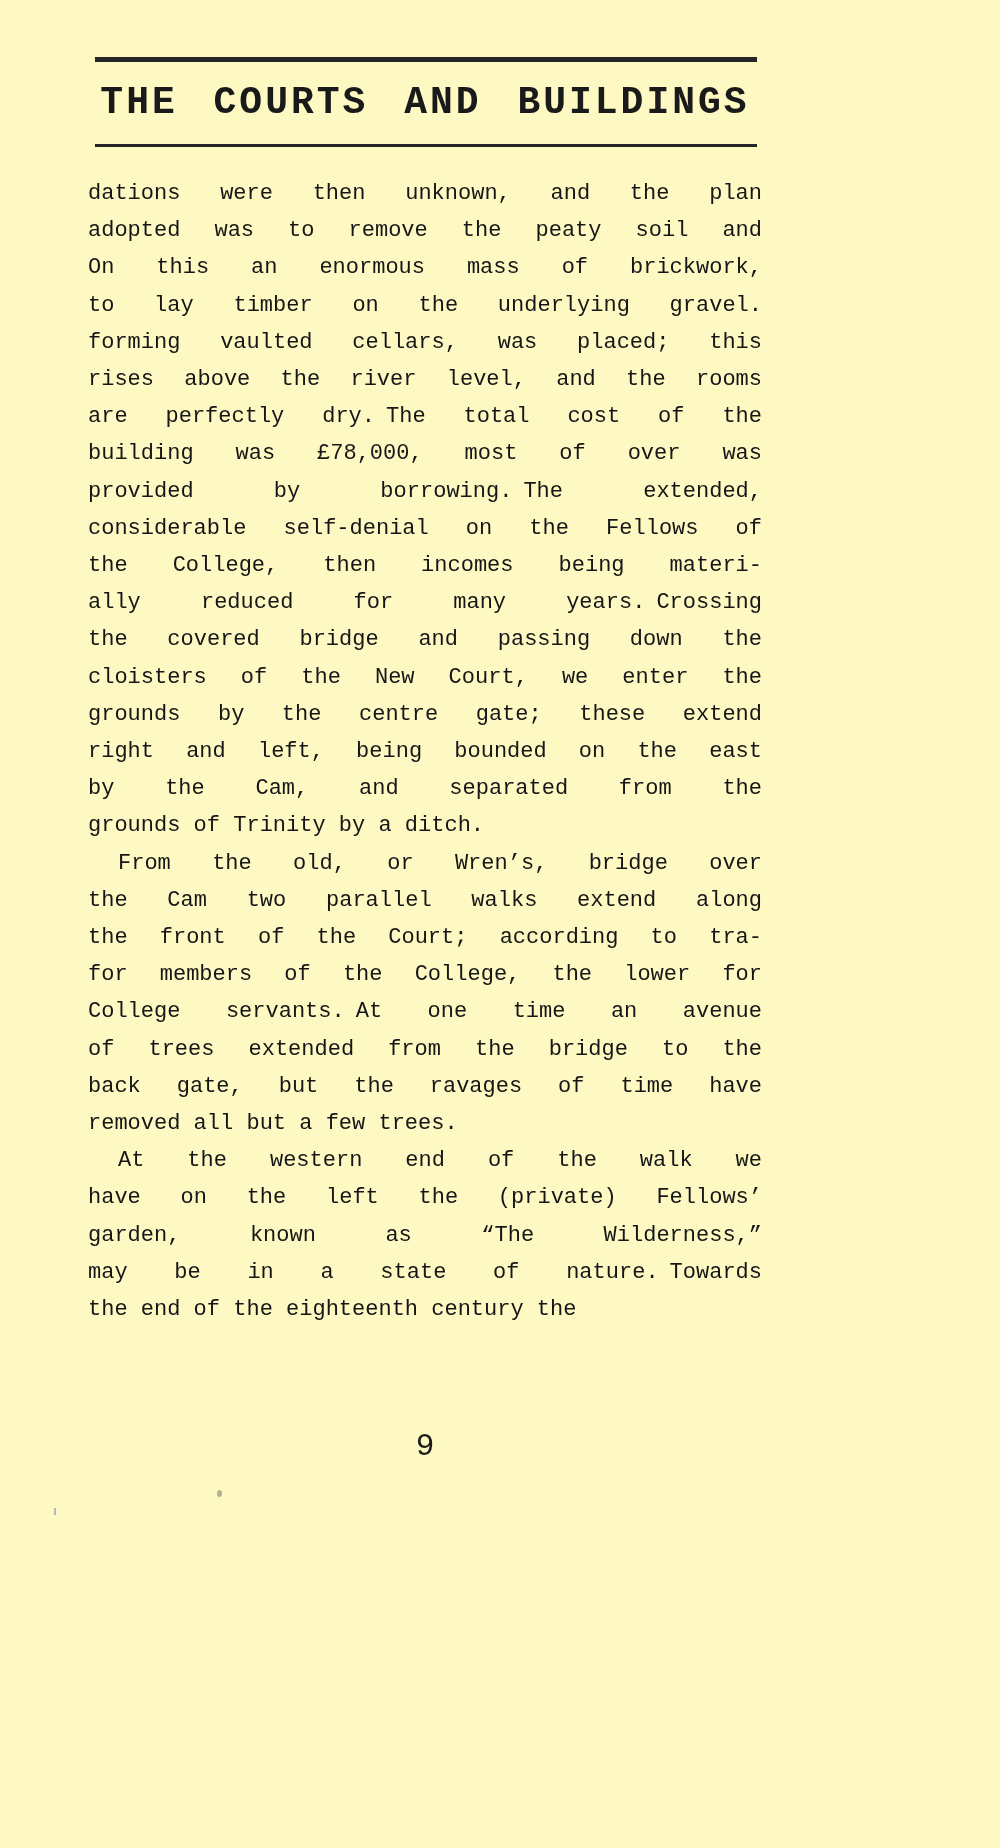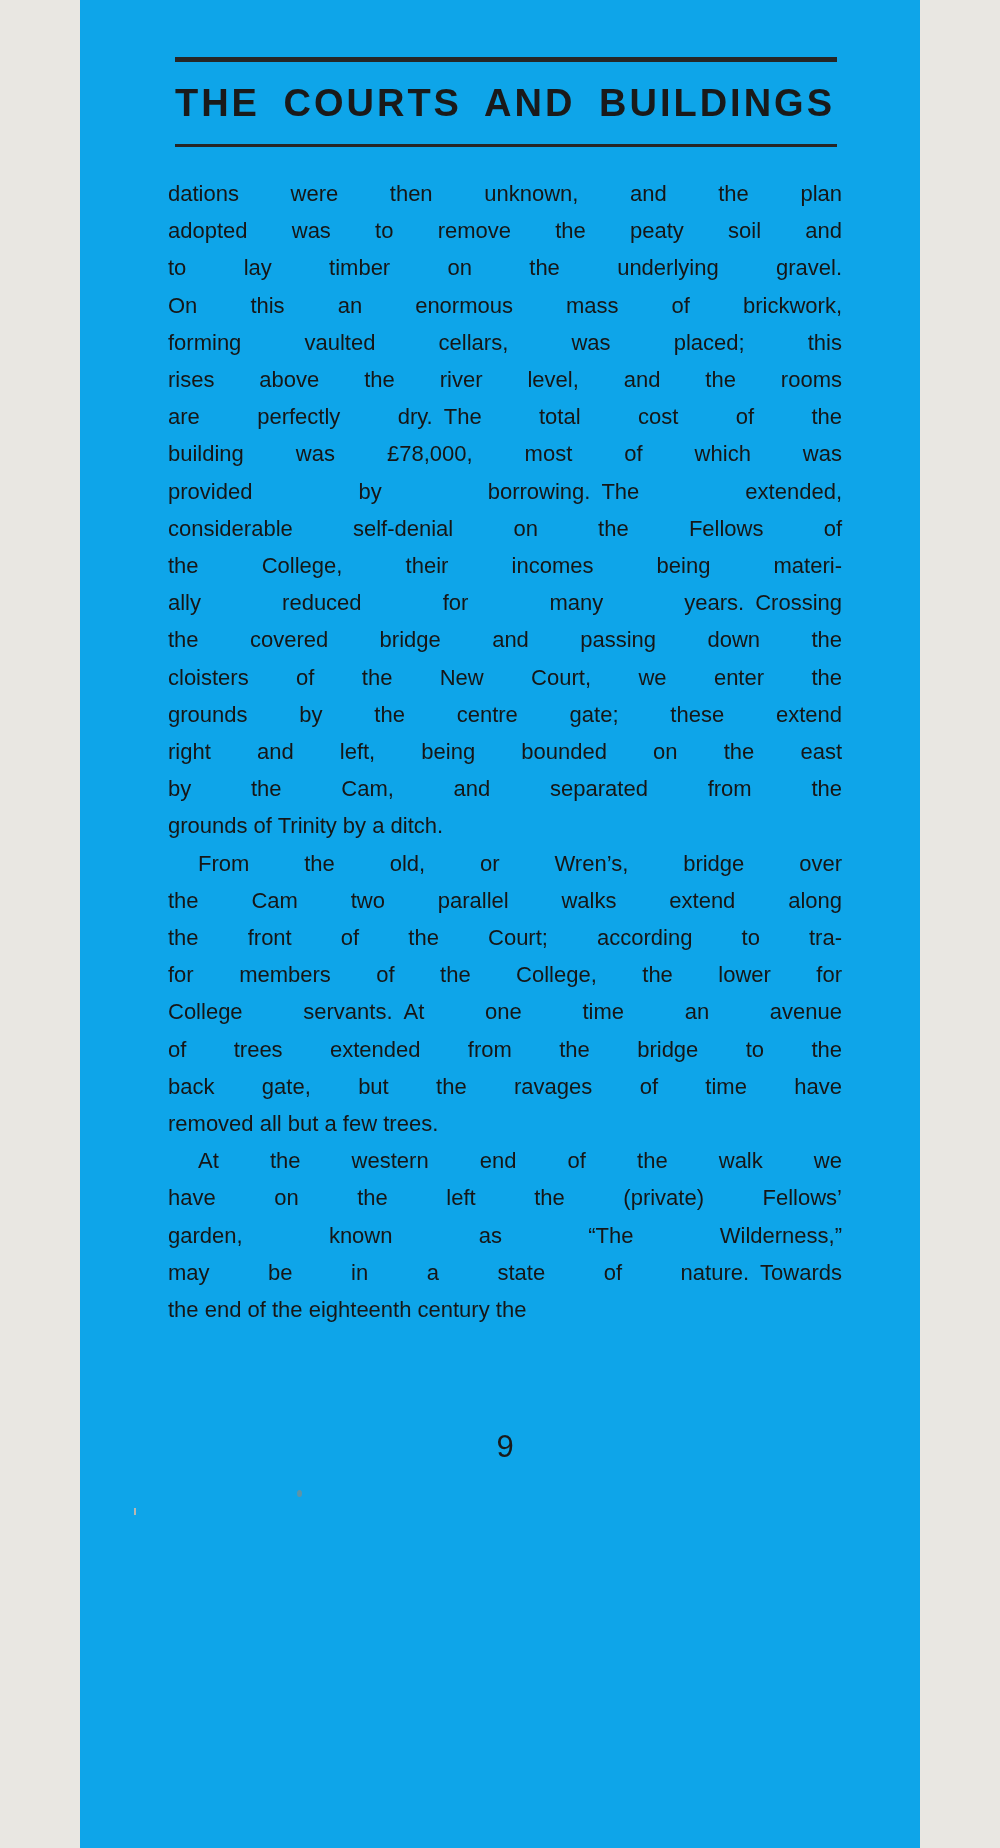--- a/index.html
+++ b/index.html
@@ -2,25 +2,25 @@
 <html><head>
 <meta charset="utf-8">
 <style>
   html, body {
     margin: 0;
     padding: 0;
     background: #e9e7e2;
   }
   .page {
     position: relative;
-    width: 840px;
+    width: 1000px;
     height: 1848px;
     margin: 0 auto;
-    background: #0ea5e9;
-    font-family: Liberation Sans, sans-serif;
+    background: #fef9c3;
+    font-family: Liberation Mono, monospace;
     color: #181818;
     overflow: hidden;
   }
   .rule {
     position: absolute;
     left: 95px;
     width: 662px;
     background: #262626;
   }
   .rule-top {
@@ -96,29 +96,29 @@
 </head>
 <body>
 
 <div class="page">
   <div class="rule rule-top"></div>
   <h1 class="header">THE COURTS AND BUILDINGS</h1>
   <div class="rule rule-bottom"></div>
   <div class="body-text">
       <div class="line">dations were then unknown, and the plan</div>
       <div class="line">adopted was to remove the peaty soil and</div>
+      <div class="line">On this an enormous mass of brickwork,</div>
       <div class="line">to lay timber on the underlying gravel.</div>
-      <div class="line">On this an enormous mass of brickwork,</div>
       <div class="line">forming vaulted cellars, was placed; this</div>
       <div class="line">rises above the river level, and the rooms</div>
       <div class="line">are perfectly dry. The total cost of the</div>
-      <div class="line">building was £78,000, most of which was</div>
+      <div class="line">building was £78,000, most of over was</div>
       <div class="line">provided by borrowing. The extended,</div>
       <div class="line">considerable self-denial on the Fellows of</div>
-      <div class="line">the College, their incomes being materi-</div>
+      <div class="line">the College, then incomes being materi-</div>
       <div class="line">ally reduced for many years. Crossing</div>
       <div class="line">the covered bridge and passing down the</div>
       <div class="line">cloisters of the New Court, we enter the</div>
       <div class="line">grounds by the centre gate; these extend</div>
       <div class="line">right and left, being bounded on the east</div>
       <div class="line">by the Cam, and separated from the</div>
       <div class="line last">grounds of Trinity by a ditch.</div>
       <div class="line indent">From the old, or Wren’s, bridge over</div>
       <div class="line">the Cam two parallel walks extend along</div>
       <div class="line">the front of the Court; according to tra-</div>

